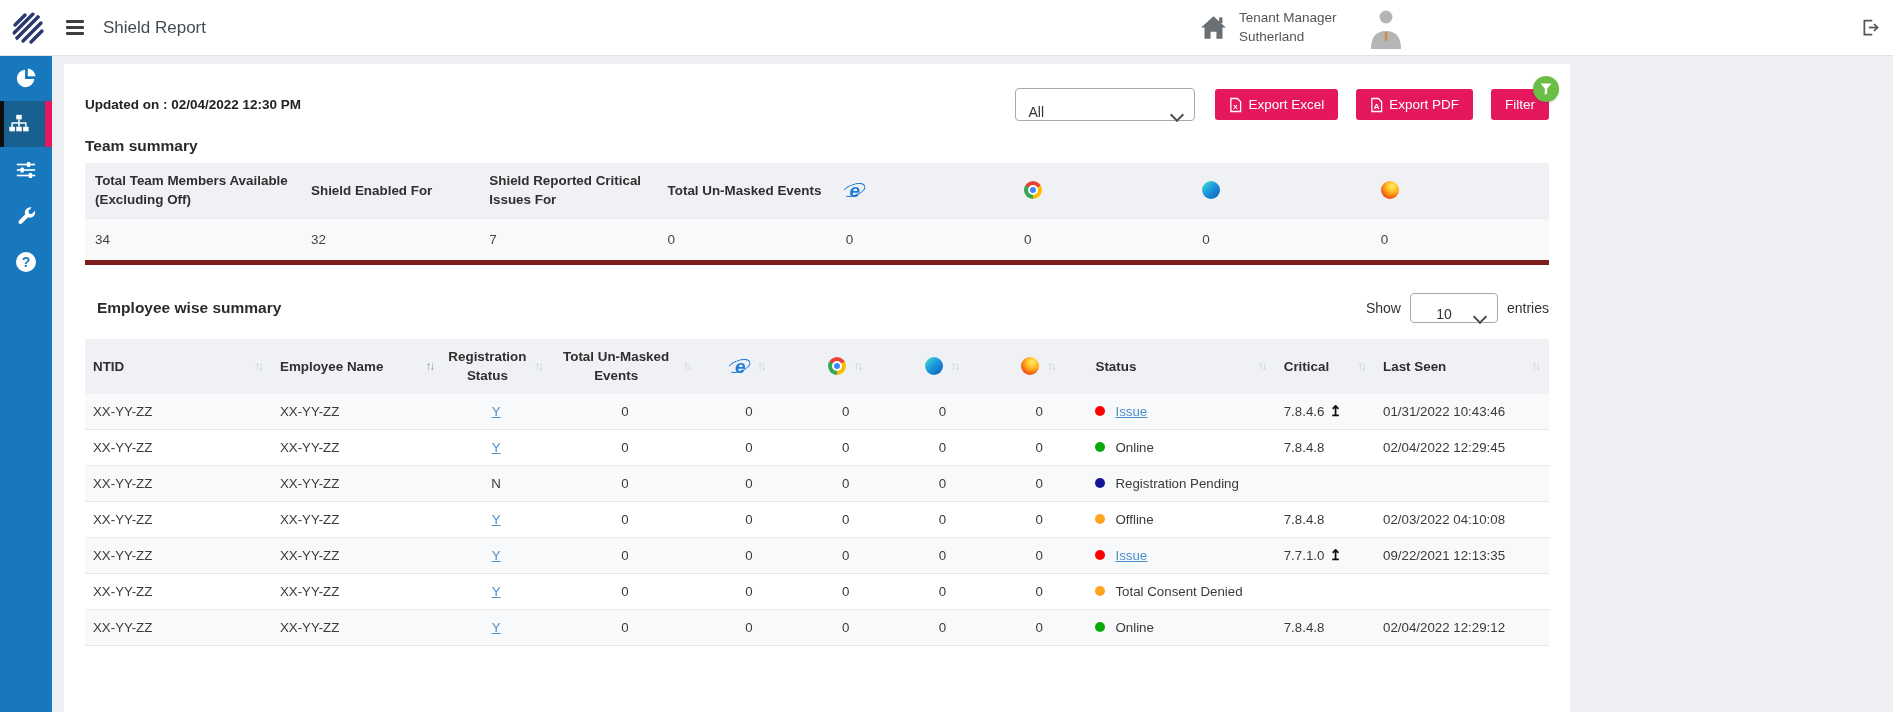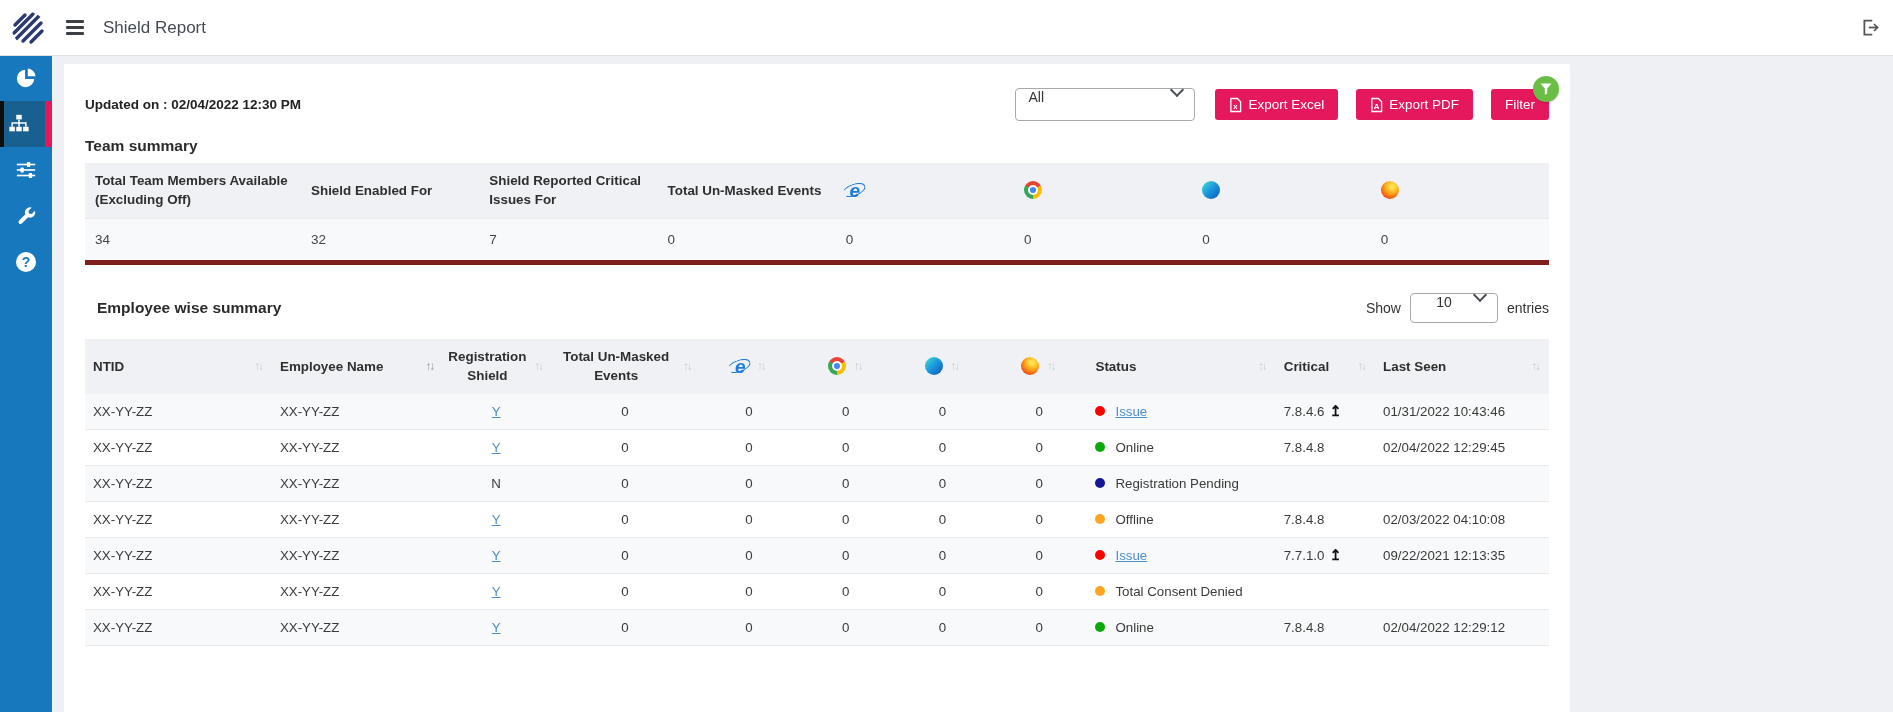--- a/index.html
+++ b/index.html
@@ -26,21 +26,21 @@
     font-weight:bold;font-size:14px;display:flex;align-items:center;justify-content:center;}
 
   
   .card{position:absolute;left:64px;top:64px;width:1506px;min-height:660px;background:#fff;}
   .inner{padding:0 21px;}
 
   .toolbar-row{display:flex;align-items:center;padding-top:24px;}
   .updated{font-weight:bold;font-size:13.5px;color:#222;}
   .right-cluster{margin-left:auto;display:flex;align-items:center;}
   .fake-select{height:33px;border:1px solid #a9a9a9;border-radius:4px;background:#fff;
-    display:flex;align-items:flex-start;padding:0 12px;font-size:14px;color:#333;cursor:pointer;box-sizing:border-box;}
+    display:flex;align-items:flex-end;padding:0 12px;font-size:14px;color:#333;cursor:pointer;box-sizing:border-box;}
   .fake-select .lbl{flex:1;}
   .chev{width:8px;height:8px;border-right:2px solid #4a4e53;border-bottom:2px solid #4a4e53;
     transform:rotate(45deg);margin-top:-4px;margin-left:10px;}
   .sel-all{width:180px;margin-right:20px;}
   .btn{background:#e5185d;color:#fff;height:31px;border:none;border-radius:3px;
     font-size:13.5px;font-family:inherit;display:flex;align-items:center;gap:6px;
     padding:0 14px;cursor:pointer;}
   .btn + .btn-wrap,.btn + .btn{margin-left:18px;}
   .btn-wrap{position:relative;margin-left:15px;}
   .filter-badge{position:absolute;top:-13px;right:-10px;width:26px;height:26px;border-radius:50%;
@@ -109,20 +109,35 @@
       <line x1="21" y1="32" x2="32" y2="21"></line>
     </g>
   </svg>
   <div class="hamburger">
     <span></span>
       <span></span>
       <span></span>
   </div>
   <div class="app-title">Shield Report</div>
 
+  <div class="user-cluster">
+    <svg width="27" height="25" viewBox="0 0 24 22">
+      <path d="M1 11 L12 1 l11 10 h-3 v10 h-5.4 v-6.3 h-5.2 V21 H4 V11 Z" fill="#6b7075"></path>
+      <rect x="17" y="2" width="3" height="5" fill="#6b7075"></rect>
+    </svg>
+    <div class="user-text">
+      <div>Tenant Manager</div>
+      <div>Sutherland</div>
+    </div>
+    <svg class="avatar" viewBox="0 0 38 42">
+      <circle cx="19" cy="10" r="6.5" fill="#b5b5b5"></circle>
+      <path d="M4 42 Q4 24 19 24 Q34 24 34 42 Z" fill="#b5b5b5"></path>
+      <polygon points="17.6,25 20.4,25 20,34 18,34" fill="#d78f3f"></polygon>
+    </svg>
+  </div>
 
   <svg class="logout" width="21" height="21" viewBox="0 0 24 24">
     <path d="M14 4 H5 V20 H14" fill="none" stroke="#555" stroke-width="2"></path>
     <path d="M16 8 L20 12 L16 16" fill="none" stroke="#555" stroke-width="2"></path>
     <line x1="20" y1="12" x2="10" y2="12" stroke="#555" stroke-width="2"></line>
   </svg>
 </div>
 
 <div class="sidebar">
   <div class="side-item">
@@ -258,21 +273,21 @@
               <div class="thwrap left">
                 <span class="thl">Employee Name</span>
                 <span class="sort sort-active">
                   <span class="su">↑</span>
                   <span class="sd">↓</span>
                 </span>
               </div>
             </th>
             <th>
               <div class="thwrap center">
-                <span class="thl">Registration Shield</span>
+                <span class="thl">Registration Status</span>
                 <span class="sort">
                   <span class="su">↑</span>
                   <span class="sd">↓</span>
                 </span>
               </div>
             </th>
             <th>
               <div class="thwrap center">
                 <span class="thl">Total Un-Masked Events</span>
                 <span class="sort">

